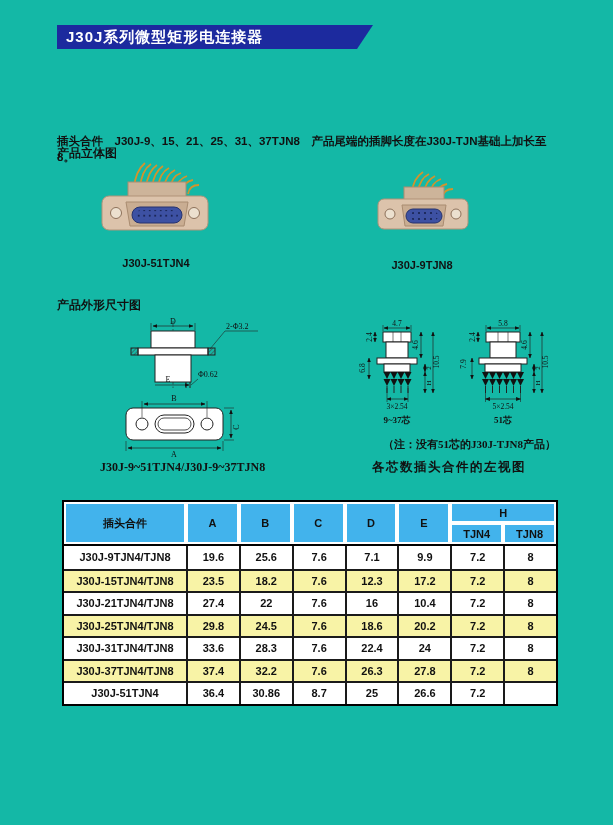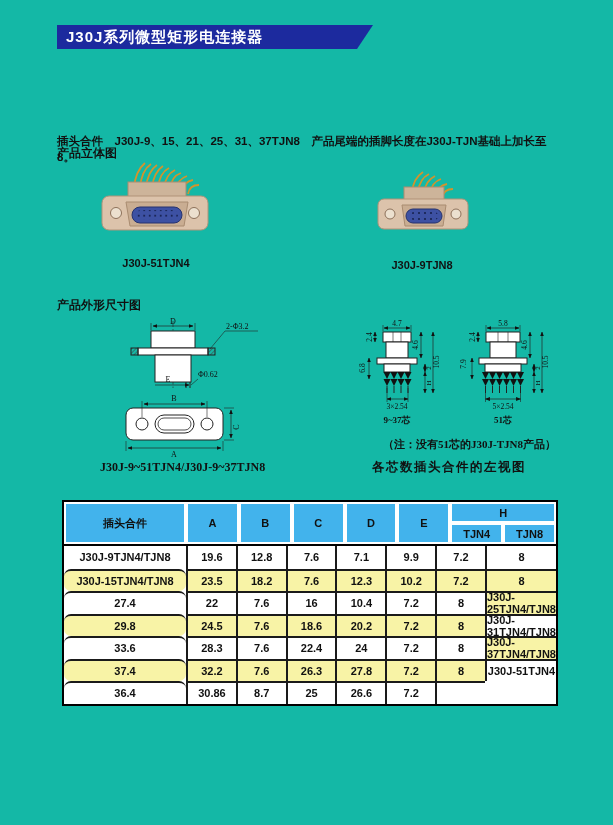--- a/index.html
+++ b/index.html
@@ -19,21 +19,21 @@
   .cap{position:absolute;text-align:center;font-size:11px;font-weight:bold;}
   .cap-serif{position:absolute;font-family:"Liberation Serif","DejaVu Serif",serif;font-weight:bold;}
   
   .tbl{position:absolute;left:62px;top:500px;width:496px;border:2.5px solid #000;box-sizing:border-box;background:#fff;}
   .thead{display:grid;grid-template-columns:122px repeat(7,1fr);grid-template-rows:21px 21px;background:#fff;}
   .th{background:#42b3ec;border:2px solid #fff;box-sizing:border-box;display:flex;align-items:center;
       justify-content:center;font-size:11px;font-weight:bold;}
   .tbody{display:grid;grid-template-columns:122px repeat(7,1fr);grid-auto-rows:22.5px;border-top:2.5px solid #000;}
   .td{border-left:2px solid #1a1a1a;border-top:2px solid #1a1a1a;box-sizing:border-box;display:flex;
       align-items:center;justify-content:center;font-size:11px;font-weight:bold;background:#fff;}
-  .td:nth-child(8n+1){border-left:none;border-radius:7px;}
+  .td:nth-child(8n+1){border-left:none;}
   .td:nth-child(-n+8){border-top:none;}
   .td.hl{background:#f8f3a6;}
   svg text{font-family:"Liberation Serif","DejaVu Serif",serif;fill:#111;}
 </style>
 </head>
 <body>
 
 <div class="page">
 
   <div class="hdr-bar">
@@ -269,36 +269,37 @@
       <div class="th" style="grid-column:5;grid-row:1/3;">D</div>
       <div class="th" style="grid-column:6;grid-row:1/3;">E</div>
       <div class="th" style="grid-column:7/9;grid-row:1;">H</div>
       <div class="th" style="grid-column:7;grid-row:2;">TJN4</div>
       <div class="th" style="grid-column:8;grid-row:2;">TJN8</div>
     </div>
     <div class="tbody">
 
       <div class="td">J30J-9TJN4/TJN8</div>
       <div class="td">19.6</div>
-      <div class="td">12.8</div>
+      <div class="td">25.6</div>
       <div class="td">7.6</div>
       <div class="td">7.1</div>
       <div class="td">9.9</div>
       <div class="td">7.2</div>
       <div class="td">8</div>
 
       <div class="td hl">J30J-15TJN4/TJN8</div>
       <div class="td hl">23.5</div>
       <div class="td hl">18.2</div>
       <div class="td hl">7.6</div>
       <div class="td hl">12.3</div>
-      <div class="td hl">10.2</div>
+      <div class="td hl">17.2</div>
       <div class="td hl">7.2</div>
       <div class="td hl">8</div>
 
+      <div class="td">J30J-21TJN4/TJN8</div>
       <div class="td">27.4</div>
       <div class="td">22</div>
       <div class="td">7.6</div>
       <div class="td">16</div>
       <div class="td">10.4</div>
       <div class="td">7.2</div>
       <div class="td">8</div>
 
       <div class="td hl">J30J-25TJN4/TJN8</div>
       <div class="td hl">29.8</div>

